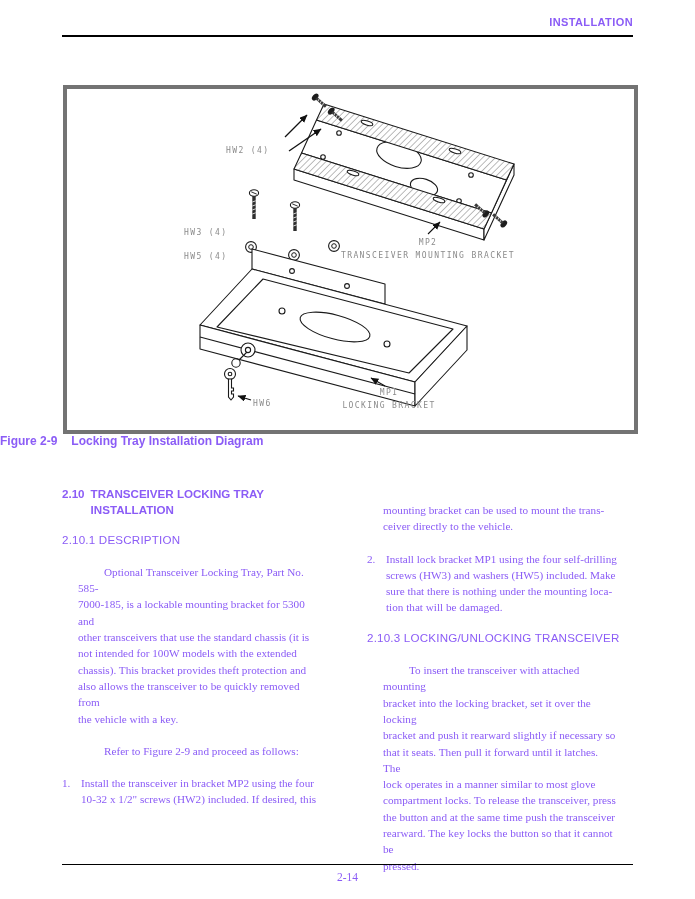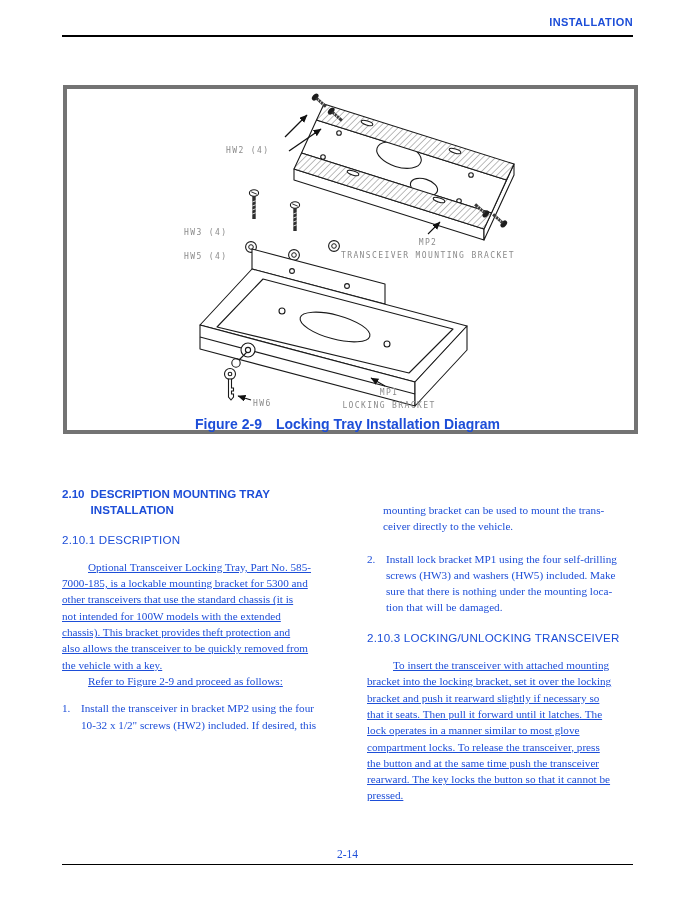--- a/index.html
+++ b/index.html
@@ -1,53 +1,53 @@
 <!DOCTYPE html>
 <html><head>
 <meta charset="utf-8">
 <style>
   html,body { margin:0; padding:0; background:#fff; }
   .page {
     position:relative; width:695px; height:899px; background:#fff;
-    font-family:"Liberation Serif", serif; color:#1d4ed8; overflow:hidden;
+    font-family:"Liberation Serif", serif; color:#8b5cf6; overflow:hidden;
   }
   .running-head {
     position:absolute; left:62px; right:62px; top:16px;
     text-align:right; font-family:"Liberation Sans", sans-serif;
     font-weight:bold; font-size:11px; letter-spacing:0.4px;
     border-bottom:2px solid #000; padding-bottom:7px;
   }
   .figure-box {
     position:absolute; left:63px; top:85px; width:567px; height:341px;
     border:4px solid #737373; background:#fff;
   }
   .caption {
-    position:absolute; left:0; right:0; top:416px; text-align:center;
-    font-family:"Liberation Sans", sans-serif; font-weight:bold; font-size:14px;
+    position:absolute; left:0; right:0; top:434px; 
+    font-family:"Liberation Sans", sans-serif; font-weight:bold; font-size:12px;
   }
   .cap-label { margin-right:14px; }
   .columns { position:absolute; left:62px; top:486px; width:571px; display:flex; gap:39px; }
   .col { width:272.5px; font-size:11.2px; line-height:16.3px; }
   .prelines { white-space:pre-line; }
-  .indent { text-indent:26px; margin:0;text-decoration:underline; }
+  .indent { text-indent:26px; margin:16px; }
   p.plain { margin:16px; }
   .h-main {
     display:flex; font-family:"Liberation Sans", sans-serif;
     font-weight:bold; font-size:11.6px; line-height:16.3px; margin:0 0 13px;
   }
   .h-main .num { margin-right:6px; flex:none; }
   .h-sub {
     font-family:"Liberation Sans", sans-serif; font-weight:normal;
     font-size:11.6px; letter-spacing:0.2px; margin:14px 0 11px;
   }
   .step { display:flex; margin-top:11px; }
   .step .num { width:19px; flex:none; }
   .step .txt { flex:1; }
   .footer-rule { position:absolute; left:62px; right:62px; top:864px; border-top:1.5px solid #000; }
-  .footer-num { position:absolute; left:0; right:0; top:848px; text-align:center; font-size:11.5px; }
+  .footer-num { position:absolute; left:0; right:0; top:871px; text-align:center; font-size:11.5px; }
 </style>
 </head>
 <body>
 
 <div class="page">
 
   <div class="running-head">
     <span>INSTALLATION</span>
   </div>
 
@@ -168,21 +168,21 @@
 
   <div class="caption">
     <span class="cap-label">Figure 2-9</span><span>Locking Tray Installation Diagram</span>
   </div>
 
   <div class="columns">
 
     <div class="col">
       <div class="h-main">
         <span class="num">2.10</span>
-        <span class="prelines">DESCRIPTION MOUNTING TRAY
+        <span class="prelines">TRANSCEIVER LOCKING TRAY
 INSTALLATION</span>
       </div>
 
       <div class="h-sub" style="margin-top:12px">2.10.1 DESCRIPTION</div>
       <p class="prelines indent">Optional Transceiver Locking Tray, Part No. 585-
 7000-185, is a lockable mounting bracket for 5300 and
 other transceivers that use the standard chassis (it is
 not intended for 100W models with the extended
 chassis). This bracket provides theft protection and
 also allows the transceiver to be quickly removed from

